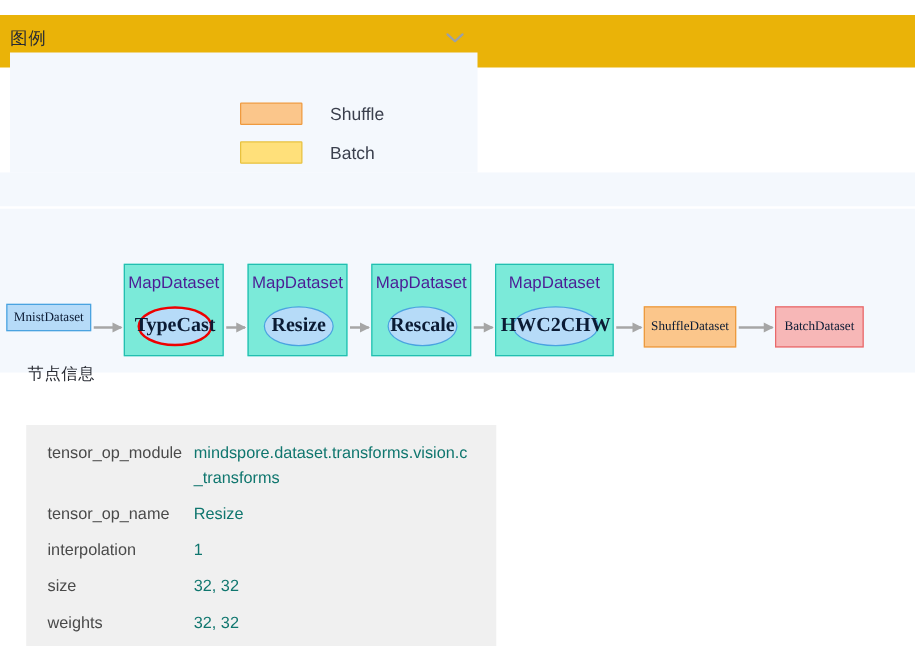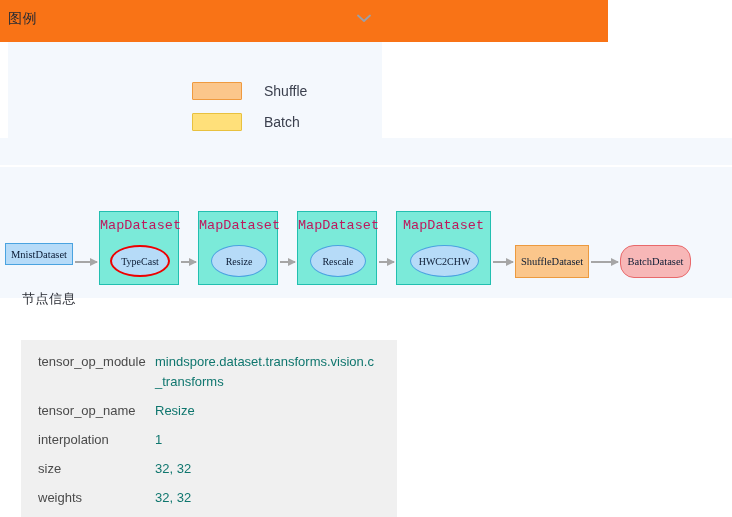--- a/index.html
+++ b/index.html
@@ -12,23 +12,23 @@
     background: #ffffff;
     font-family: "Liberation Sans", sans-serif;
     color: #333;
     overflow: hidden;
     position: relative;
   }
 
   
   #legend-header {
     position: absolute;
-    left: 0; top: 0;
-    width: 608px; height: 42px;
-    background: #f97316;
+    left: 0; top: 12px;
+    width: 732px; height: 42px;
+    background: #eab308;
   }
   #legend-title {
     position: absolute;
     left: 8px; top: 8px;
     font-size: 14px;
     color: #282b33;
     line-height: 20px;
     letter-spacing: .5px;
   }
   #legend-collapse-btn {
@@ -111,34 +111,35 @@
   }
   .node-map {
     border-width: 1px;
     border-style: solid;
     display: block;
   }
   .map-title {
     position: absolute;
     left: 0; right: 0; top: 6px;
     text-align: center;
-    font-family: Liberation Mono, monospace;
+    font-family: Liberation Sans, sans-serif;
     font-size: 13.5px;
-    color: #be185d;
+    color: #4c1d95;
   }
   .map-op {
     position: absolute;
     box-sizing: border-box;
     border-radius: 50%;
     display: flex;
     align-items: center;
     justify-content: center;
     font-family: "Liberation Serif", serif;
-    font-size: 10px;
+    font-size: 16px;
     color: #0b1b34;
+    font-weight: bold;
   }
   .edge {
     position: absolute;
     height: 2px;
   }
   .edge-line {
     position: absolute;
     left: 0; top: 0;
     height: 1.5px;
     width: 100%;
@@ -260,21 +261,21 @@
     </div>
     <div class="node node-map" style="left: 297px; top: 44px; width: 80px; height: 74px; background: rgb(123, 234, 217); border-color: rgb(34, 191, 176);">
       <div class="map-title">MapDataset</div>
       <div class="map-op" style="left: 12px; top: 33px; width: 56px; height: 32px; background: rgb(182, 219, 248); border: 1px solid rgb(74, 163, 224);">Rescale</div>
     </div>
     <div class="node node-map" style="left: 396px; top: 44px; width: 95px; height: 74px; background: rgb(123, 234, 217); border-color: rgb(34, 191, 176);">
       <div class="map-title">MapDataset</div>
       <div class="map-op" style="left: 13px; top: 33px; width: 69px; height: 32px; background: rgb(182, 219, 248); border: 1px solid rgb(74, 163, 224);">HWC2CHW</div>
     </div>
     <div class="node node-rect" style="left: 515px; top: 78px; width: 74px; height: 33px; background: rgb(251, 198, 139); border-color: rgb(236, 154, 63);">ShuffleDataset</div>
-    <div class="node node-rect" style="left: 620px; top: 78px; width: 71px; height: 33px; background: rgb(247, 183, 183); border-color: rgb(232, 105, 107); border-radius: 14px;">BatchDataset</div>
+    <div class="node node-rect" style="left: 620px; top: 78px; width: 71px; height: 33px; background: rgb(247, 183, 183); border-color: rgb(232, 105, 107);">BatchDataset</div>
   </div>
 
 <div id="node-info-title">节点信息</div>
 <div id="node-info-table">
     <div class="info-row">
       <div class="info-key">tensor_op_module</div>
       <div class="info-val">mindspore.dataset.transforms.vision.c_transforms</div>
     </div>
     <div class="info-row">
       <div class="info-key">tensor_op_name</div>

